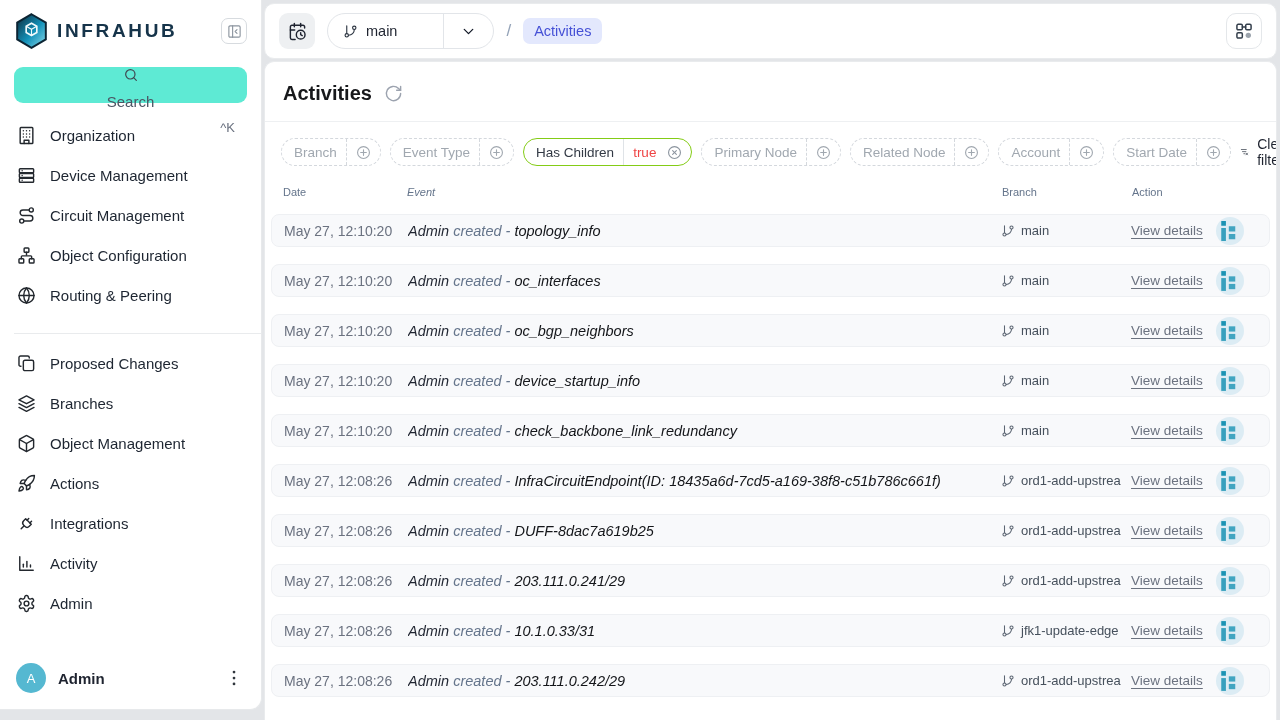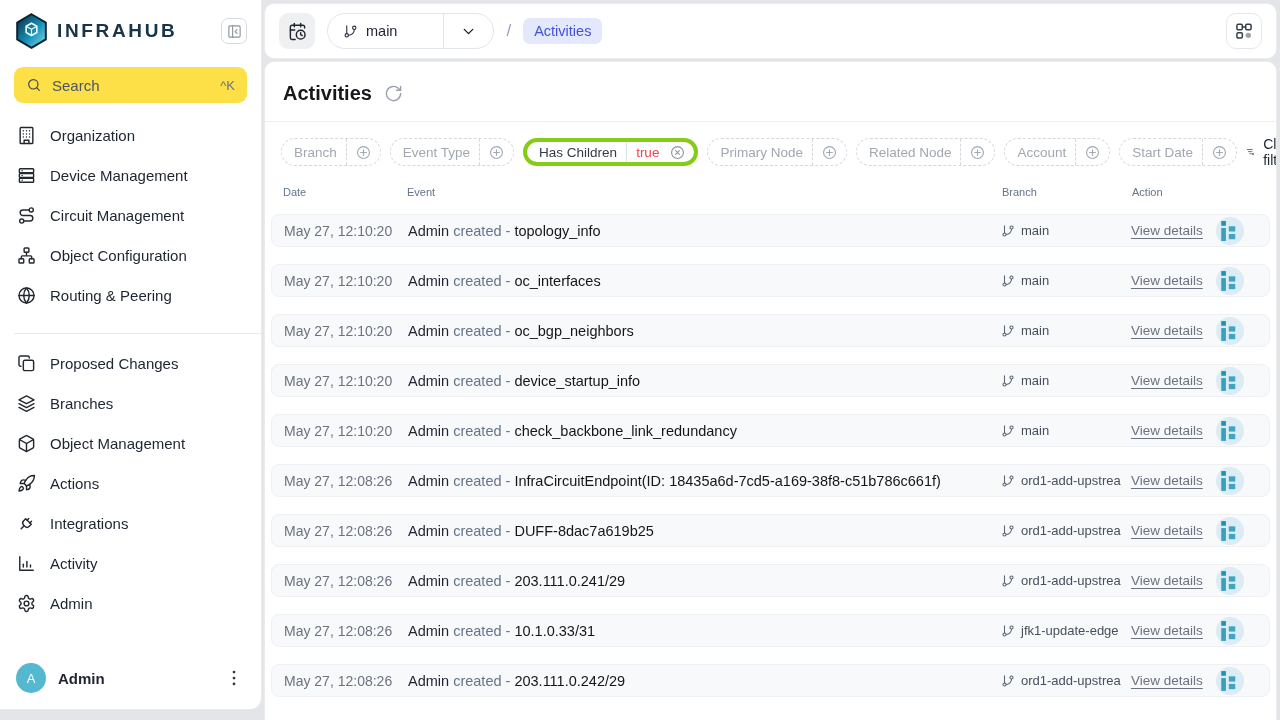--- a/index.html
+++ b/index.html
@@ -8,22 +8,22 @@
   .app { display:flex; width:1280px; height:720px; }
 
   
   .sidebar { width:262px; height:710px; background:#fff; border-right:1px solid #e7e9eb; border-bottom:1px solid #e7e9eb;
              border-radius:0 0 12px 0; display:flex; flex-direction:column; flex-shrink:0; }
   .logo-row { display:flex; align-items:center; padding:13px 14px 8px 15px; }
   .brand { margin-left:9px; font-size:19px; font-weight:800; letter-spacing:.14em; color:#16344a; }
   .collapse-btn { margin-left:auto; width:26px; height:26px; border:1px solid #d7dbdf; border-radius:7px;
                   display:flex; align-items:center; justify-content:center; color:#8b949e; background:#fff; cursor:pointer; }
   .collapse-btn .ic { width:15px; height:15px; }
-  .search-box { margin:10px 14px 12px; height:36px; background:#fde047; border-radius:9px; display:flex;
-                align-items:center; padding:0 12px; gap:10px; cursor:pointer; }
+  .search-box { margin:10px 14px 12px; height:36px; background:#5eead4; border-radius:9px; display:flex;
+                align-items:center; padding:0 12px; gap:10px; cursor:pointer;flex-direction:column; }
   .search-box .ic { width:16px; height:16px; color:#3f4750; }
   .search-text { font-size:15px; color:#4b5563; }
   .search-kbd { margin-left:auto; font-size:13px; color:#6b7280; }
   .nav-scroll { height:218px; overflow:hidden; }
   .nav-item { height:40px; display:flex; align-items:center; gap:14px; padding:0 17px; font-size:15px; color:#1d2531; cursor:pointer; }
   .nav-ic { width:19px; height:19px; color:#23282e; flex-shrink:0; display:flex; }
   .nav-ic svg { width:19px; height:19px; }
   .nav-divider { border-top:1px solid #e9ebed; margin-left:14px; }
   .nav-group2 { padding-top:9px; }
   .sidebar-spacer { flex:1; }
@@ -57,35 +57,35 @@
              display:flex; flex-direction:column; min-width:0; }
   .title-row { display:flex; align-items:center; gap:12px; padding:20px 18px 16px; border-bottom:1px solid #eef0f2; }
   .page-title { font-size:20px; font-weight:700; color:#17181b; }
   .refresh-btn { width:19px; height:19px; color:#9ca3af; cursor:pointer; }
   .refresh-btn svg { width:19px; height:19px; }
 
   .filters-row { display:flex; align-items:center; gap:9px; padding:14px 16px 13px; }
   .chip { height:28px; border-radius:14px; display:inline-flex; align-items:center; font-size:13.5px; background:#fff; cursor:pointer; }
   .chip-add { border:1px dashed #d4d8dd; color:#a1a8b0; }
   .chip-add .chip-sep { border-left:1px dashed #d4d8dd; }
-  .chip-active { border:4px solid #84cc16; color:#333a45; }
+  .chip-active { border:1px solid #84cc16; color:#333a45; }
   .chip-active .chip-sep { border-left:1px solid #dfe3e7; }
   .chip-label { padding:0 9px 0 12px; white-space:nowrap; }
   .chip-sep { height:100%; }
   .chip-btn { padding:0 9px; display:flex; align-items:center; color:inherit; }
   .chip-btn .ic { width:15px; height:15px; }
   .chip-value { padding:0 2px 0 9px; color:#ef4444; font-weight:500; }
   .chip-active .chip-btn { color:#8b949e; }
   .clear-filters { margin-left:auto; display:flex; align-items:center; gap:8px; font-size:14px; color:#1f2430; cursor:pointer; }
   .clear-filters .ic { width:16px; height:16px; color:#2b3440; }
 
   .table { padding:0 6px; flex:1; }
   .thead { display:flex; align-items:center; padding:0 12px; margin:5px 0 16px; font-size:11px; font-weight:500; color:#64748b; }
   .col-date { width:124px; flex-shrink:0; }
-  .col-event { flex:1; min-width:0; }
+  .col-event { flex:1; min-width:0;font-style:italic; }
   .col-branch { width:130px; flex-shrink:0; }
   .col-action { width:126px; flex-shrink:0; }
 
   .row { display:flex; align-items:center; height:33px; padding:0 12px; background:#f8f9fb; border:1px solid #eef0f3;
          border-radius:8px; margin-bottom:17px; }
   .cell-date { font-size:14px; color:#6b7280; white-space:nowrap; }
   .cell-event { font-size:14.5px; white-space:nowrap; overflow:hidden; }
   .ev-actor { color:#1f2430; }
   .ev-verb { color:#64748b; }
   .ev-obj { color:#14161a; text-decoration:underline; text-underline-offset:3px; cursor:pointer; }

